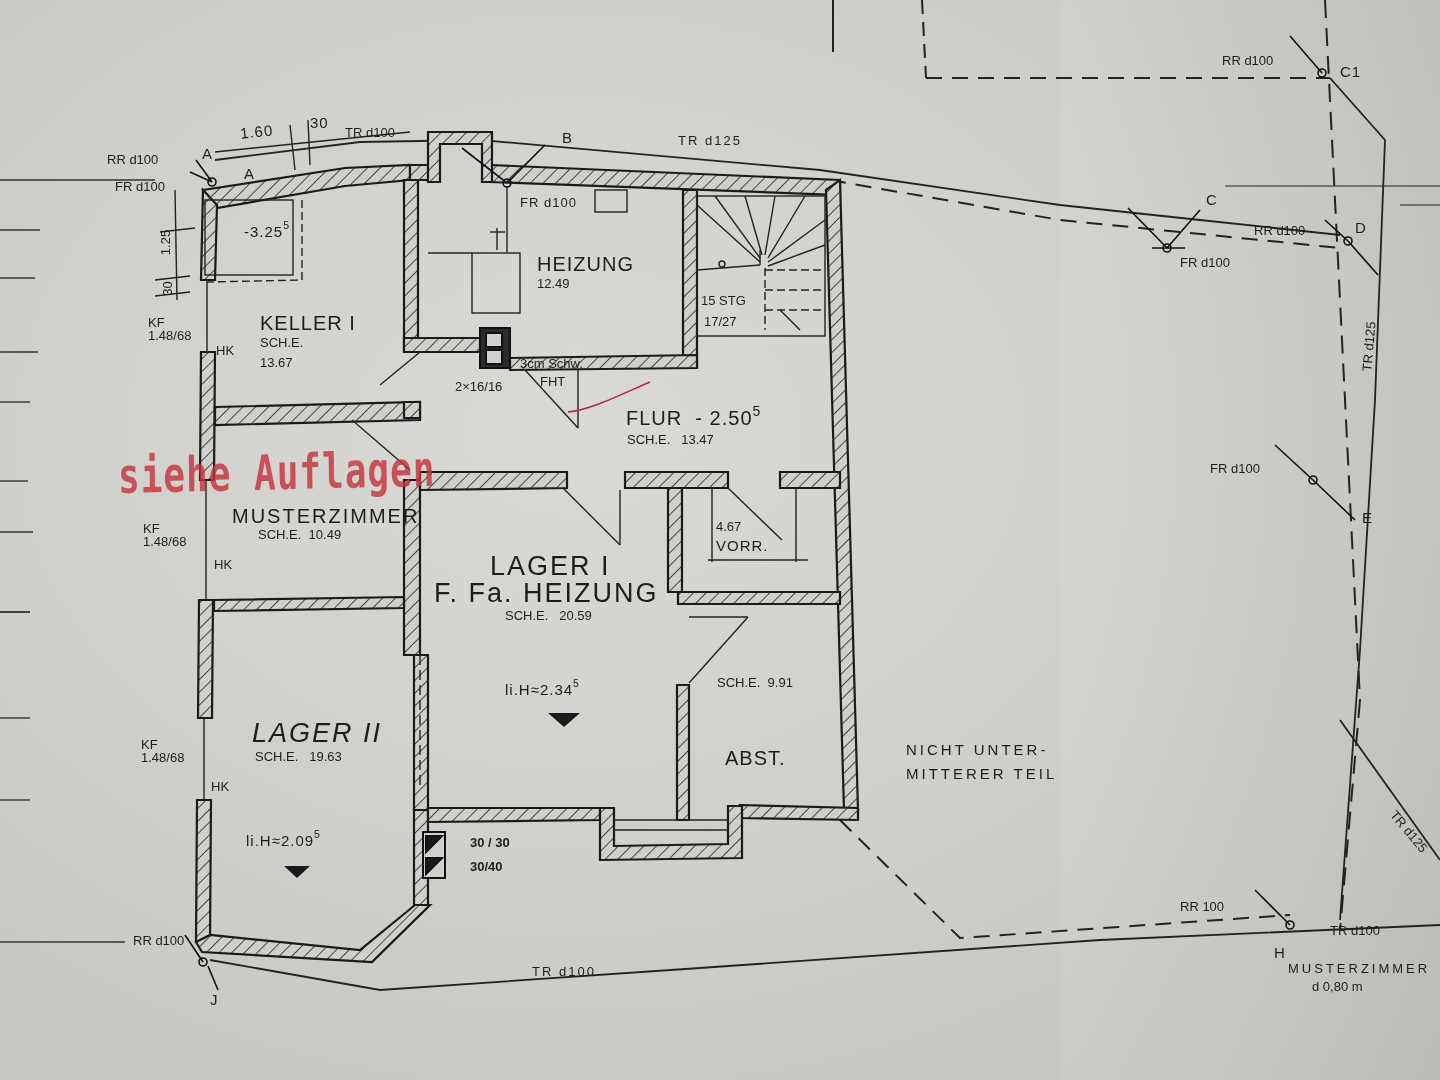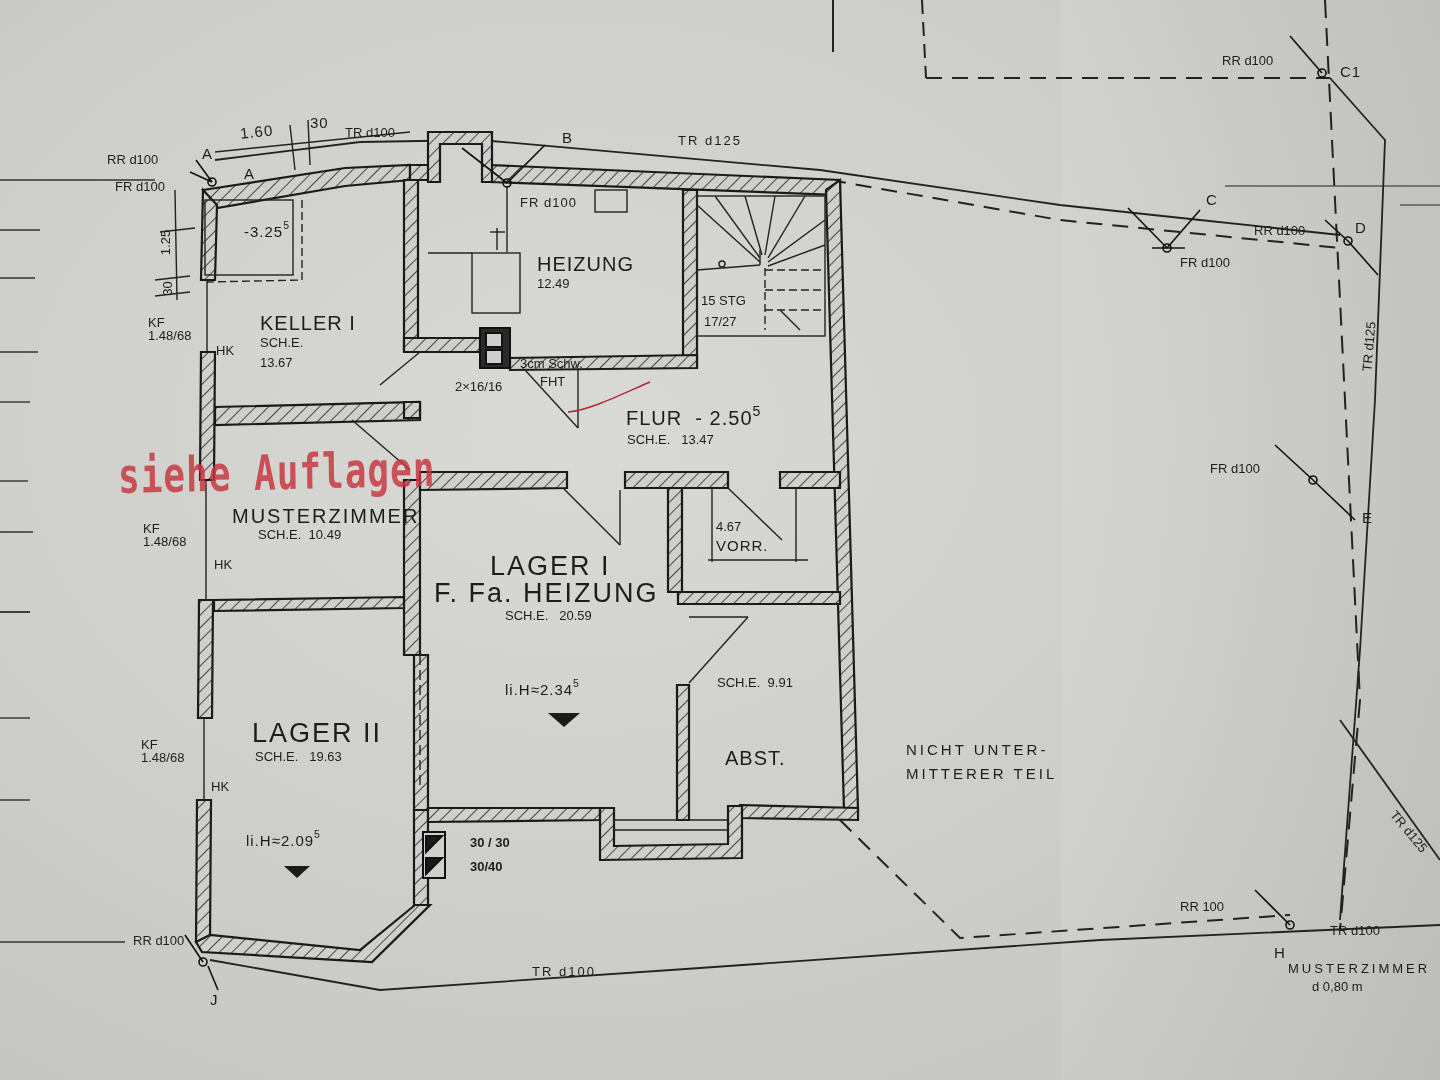--- a/index.html
+++ b/index.html
@@ -228,21 +228,21 @@
 <div class="lbl room-lg" style="left:434px;top:580px;">F. Fa. HEIZUNG</div>
 <div class="lbl small" style="left:505px;top:609px;"><span>SCH.E.</span>&nbsp;&nbsp;&nbsp;<span>20.59</span></div>
 <div class="lbl mid" style="left:505px;top:682px;"><span>li.H≈2.34</span><sup>5</sup></div>
 
 <div class="lbl small" style="left:716px;top:520px;">4.67</div>
 <div class="lbl mid" style="left:716px;top:538px;">VORR.</div>
 
 <div class="lbl small" style="left:717px;top:676px;"><span>SCH.E.</span>&nbsp;&nbsp;<span>9.91</span></div>
 <div class="lbl room" style="left:725px;top:748px;">ABST.</div>
 
-<div class="lbl room-lg" style="left:252px;top:720px;">LAGER II</div>
+<div class="lbl room-lg" style="left:252px;top:720px;font-style:italic;">LAGER II</div>
 <div class="lbl small" style="left:255px;top:750px;"><span>SCH.E.</span>&nbsp;&nbsp;&nbsp;<span>19.63</span></div>
 <div class="lbl mid" style="left:246px;top:833px;"><span>li.H≈2.09</span><sup>5</sup></div>
 
 <div class="lbl mid" style="left:906px;top:742px;letter-spacing:3px;">NICHT UNTER-</div>
 <div class="lbl mid" style="left:906px;top:766px;letter-spacing:3px;">MITTERER TEIL</div>
 
 <div class="lbl small" style="left:455px;top:380px;">2×16/16</div>
 <div class="lbl tiny" style="left:520px;top:357px;">3cm Schw.</div>
 <div class="lbl small" style="left:540px;top:375px;">FHT</div>
 <div class="lbl small" style="left:470px;top:836px;font-weight:bold;">30 / 30</div>

